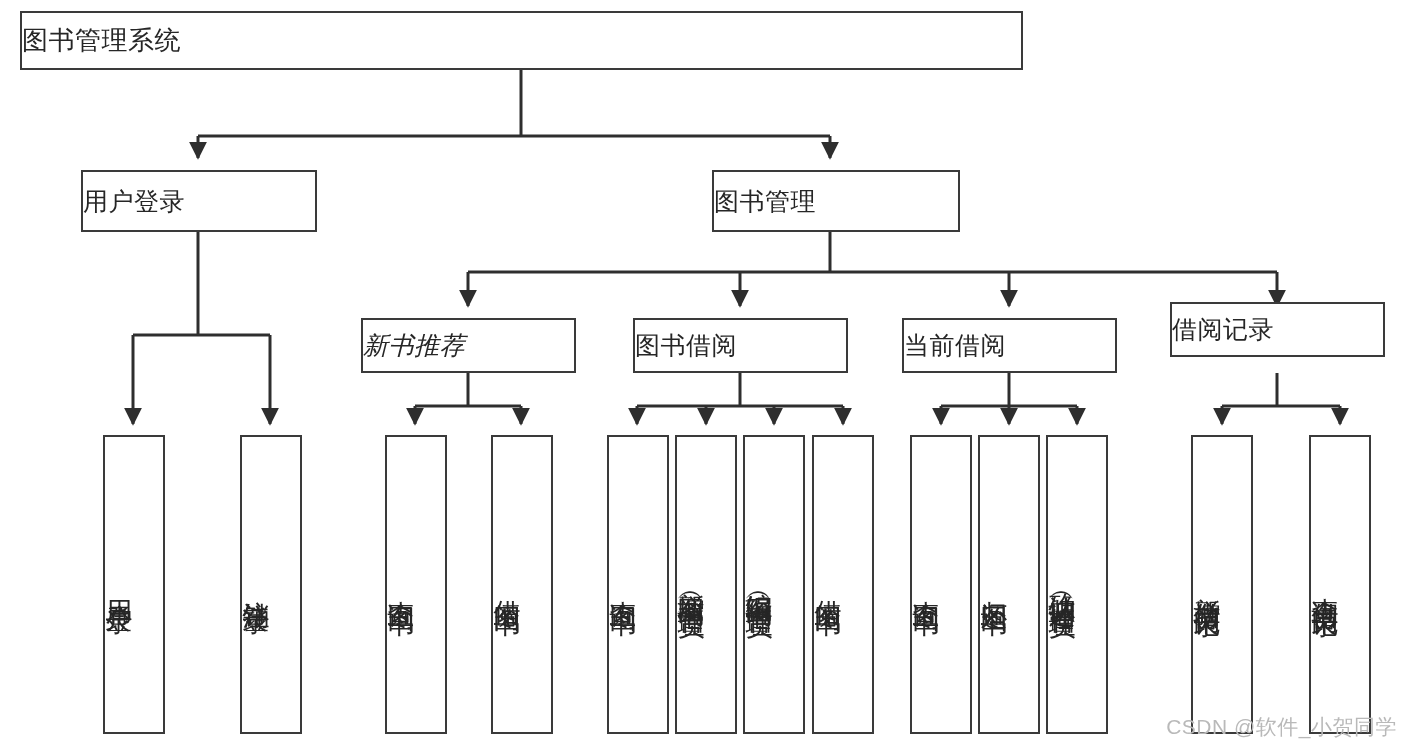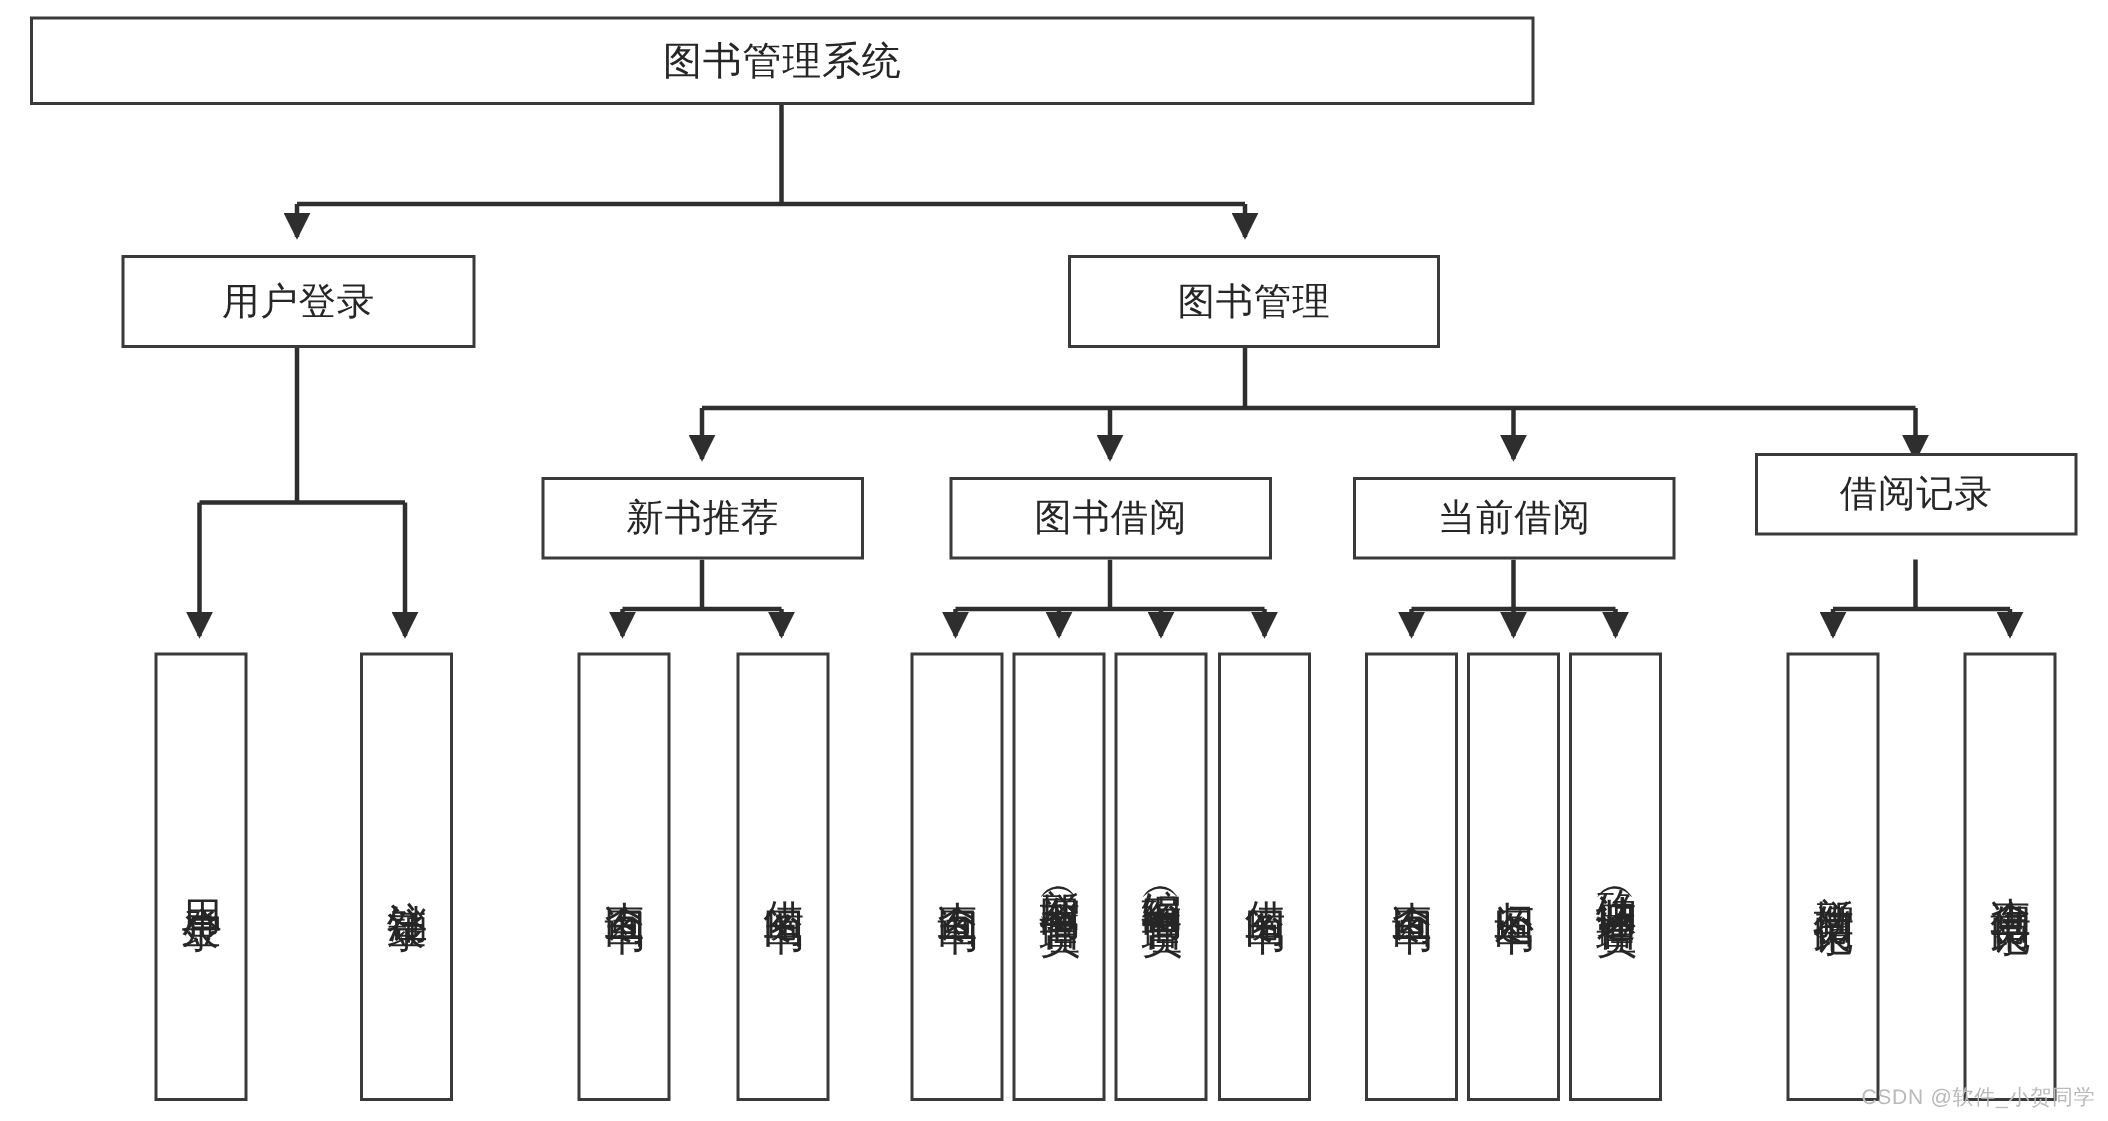--- a/index.html
+++ b/index.html
@@ -25,21 +25,21 @@
     height: 747px;
     pointer-events: none;
   }
   .node {
     position: absolute;
     box-sizing: border-box;
     border: 2px solid #3a3a3a;
     background: #ffffff;
     display: flex;
     align-items: center;
-    justify-content: center;
+    justify-content: flex-start;
     color: #262626;
   }
   .node-label {
     display: block;
     text-align: center;
     line-height: 1.05;
     letter-spacing: 0.5px;
   }
   
   .h-node .node-label {
@@ -59,21 +59,21 @@
     font-size: 27px;
     line-height: 1.0;
     letter-spacing: 3px;
     white-space: nowrap;
     max-height: 100%;
   }
   #watermark {
     position: absolute;
     right: 8px;
     bottom: 6px;
-    font-size: 14px;
+    font-size: 21px;
     color: #b9b9b9;
     white-space: nowrap;
     letter-spacing: 0.5px;
   }
 </style>
 </head>
 <body>
 
 <div id="canvas">
 
@@ -131,21 +131,21 @@
     <span class="node-label">图书管理系统</span>
   </div>
 
   <div class="node h-node" style="left:81px; top:170px; width:236px; height:62px;">
     <span class="node-label">用户登录</span>
   </div>
   <div class="node h-node" style="left:712px; top:170px; width:248px; height:62px;">
     <span class="node-label">图书管理</span>
   </div>
 
-  <div class="node h-node" style="left:361px; top:318px; width:215px; height:55px;">
+  <div class="node h-node" style="left:361px; top:318px; width:215px; height:55px;font-style:italic;">
     <span class="node-label">新书推荐</span>
   </div>
   <div class="node h-node" style="left:902px; top:318px; width:215px; height:55px;">
     <span class="node-label">当前借阅</span>
   </div>
   <div class="node h-node" style="left:633px; top:318px; width:215px; height:55px;">
     <span class="node-label">图书借阅</span>
   </div>
   <div class="node h-node" style="left:1170px; top:302px; width:215px; height:55px;">
     <span class="node-label">借阅记录</span>

